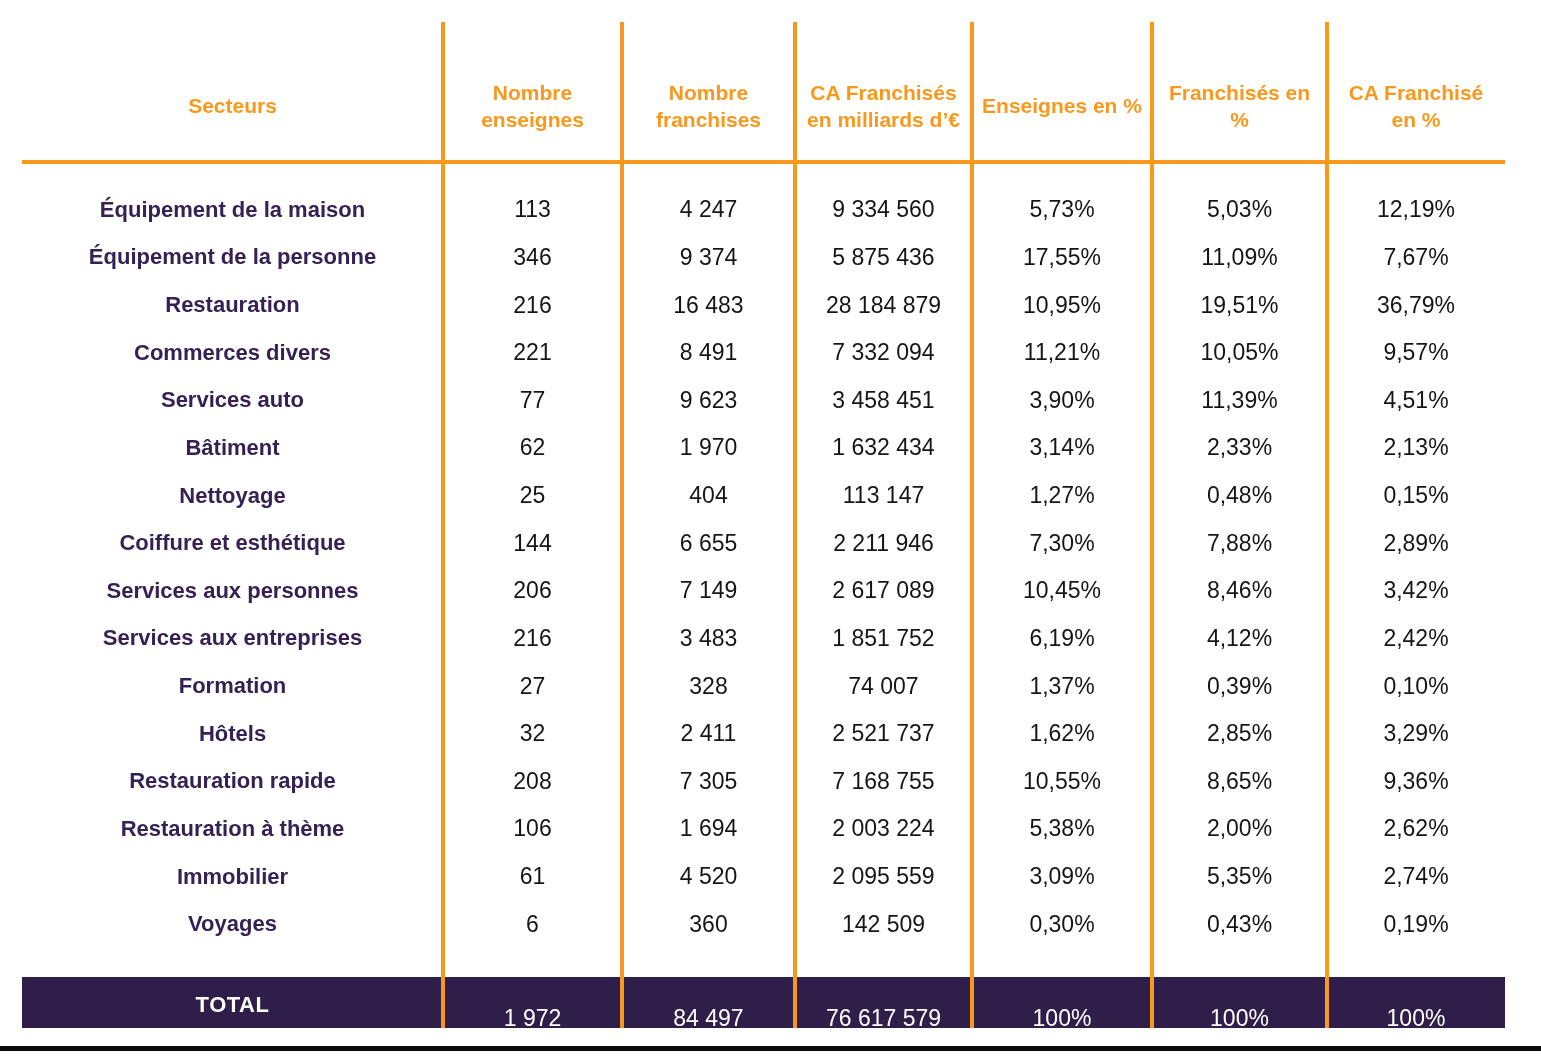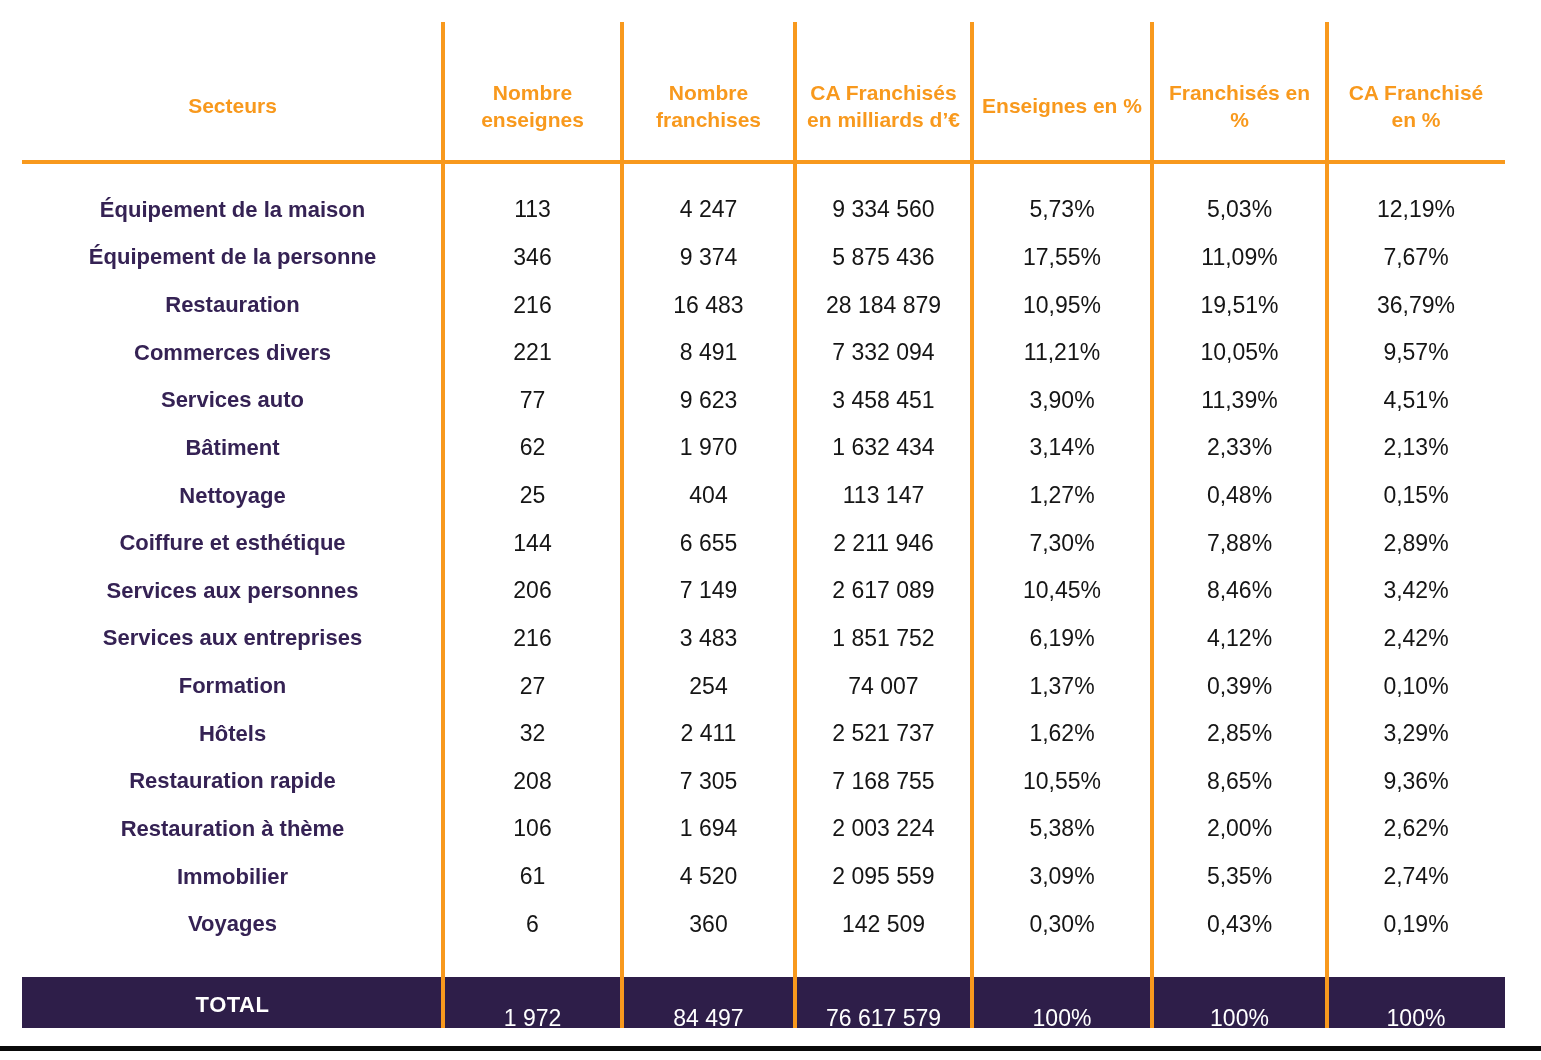--- a/index.html
+++ b/index.html
@@ -147,21 +147,21 @@
       <div class="cell val">3,42%</div>
       <div class="cell sector">Services aux entreprises</div>
       <div class="cell val">216</div>
       <div class="cell val">3 483</div>
       <div class="cell val">1 851 752</div>
       <div class="cell val">6,19%</div>
       <div class="cell val">4,12%</div>
       <div class="cell val">2,42%</div>
       <div class="cell sector">Formation</div>
       <div class="cell val">27</div>
-      <div class="cell val">254</div>
+      <div class="cell val">328</div>
       <div class="cell val">74 007</div>
       <div class="cell val">1,37%</div>
       <div class="cell val">0,39%</div>
       <div class="cell val">0,10%</div>
       <div class="cell sector">Hôtels</div>
       <div class="cell val">32</div>
       <div class="cell val">2 411</div>
       <div class="cell val">2 521 737</div>
       <div class="cell val">1,62%</div>
       <div class="cell val">2,85%</div>

